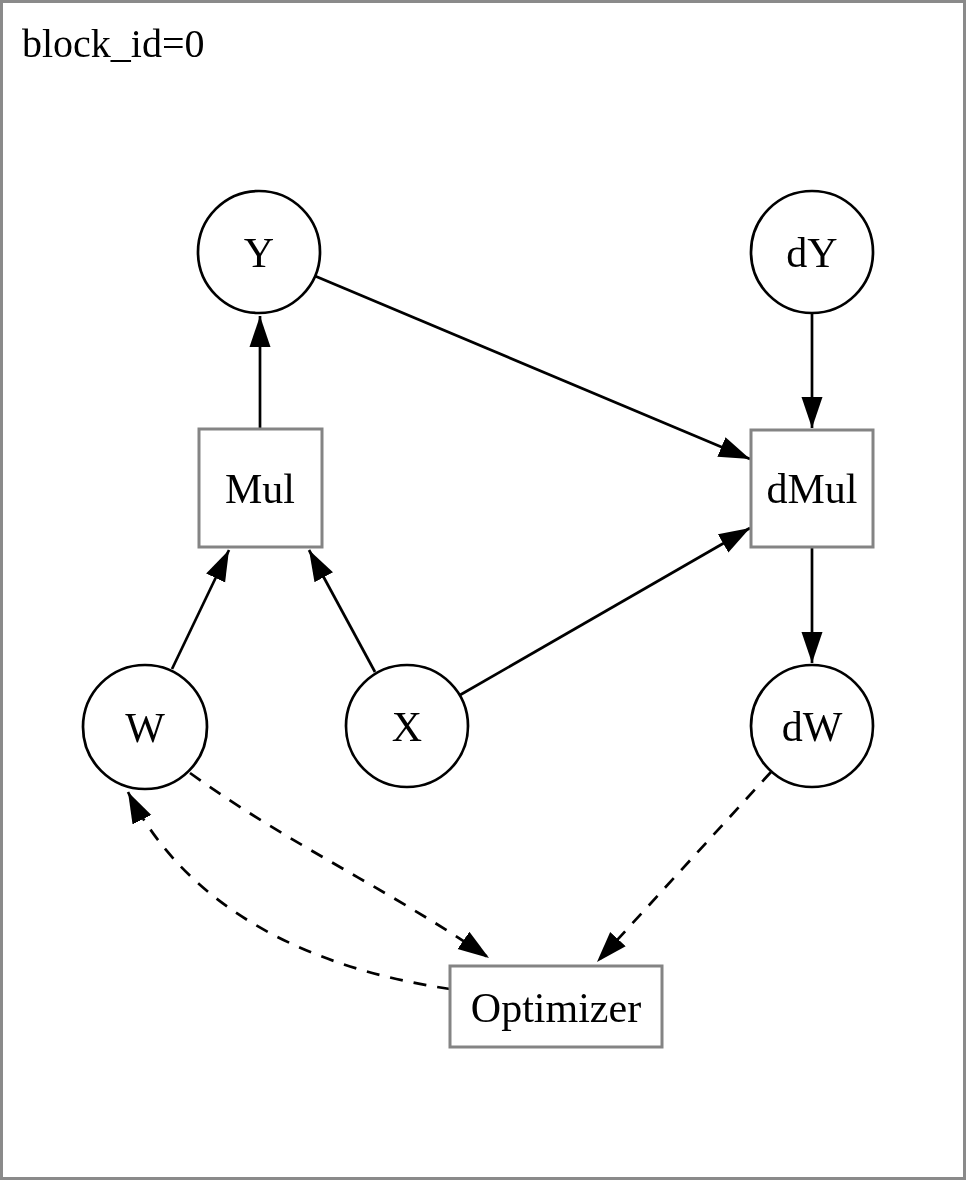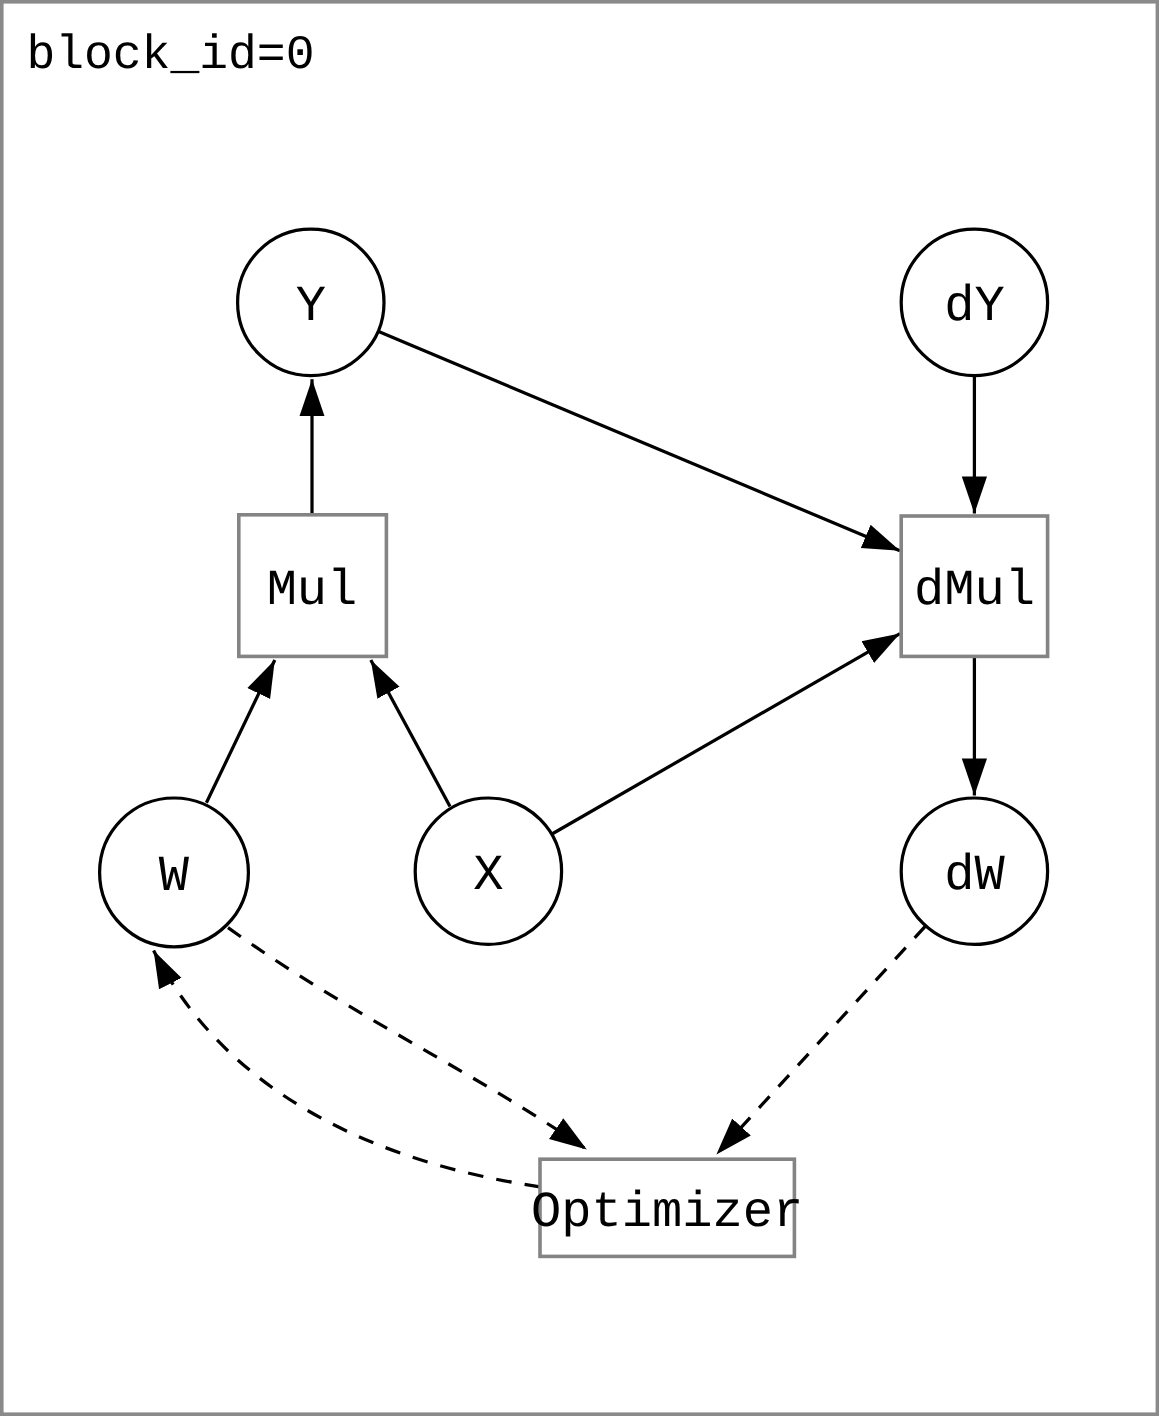--- a/index.html
+++ b/index.html
@@ -5,21 +5,21 @@
   html, body {
     margin: 0;
     padding: 0;
     background: #ffffff;
   }
   .page {
     width: 966px;
     height: 1180px;
     position: relative;
     background: #ffffff;
-    font-family: Liberation Mono, monospace;
+    font-family: Liberation Serif, serif;
   }
   svg { display: block; }
   .node-shape   { fill: #ffffff; stroke: #000000; stroke-width: 2.7px; }
   .box-shape    { fill: #ffffff; stroke: #848484; stroke-width: 3px;   }
   .edge         { fill: none;    stroke: #000000; stroke-width: 2.7px; }
   .edge.dashed  { stroke-dasharray: 13 11; }
   .node-label   { fill: #000000; font-size: 42px; text-anchor: middle; }
   .opt-label    { fill: #000000; font-size: 42px; text-anchor: middle; }
   .block-label  { fill: #000000; font-size: 40px; text-anchor: start;  }
 </style>

